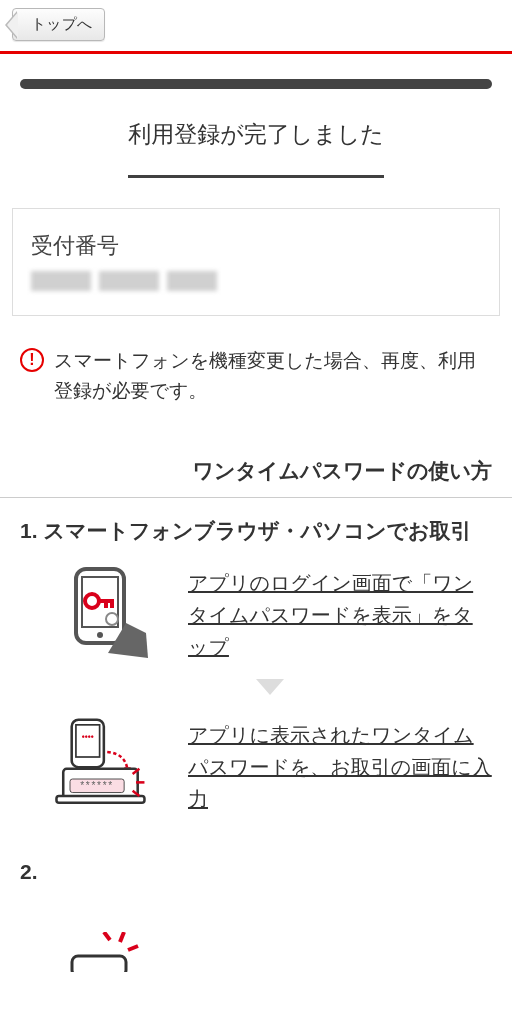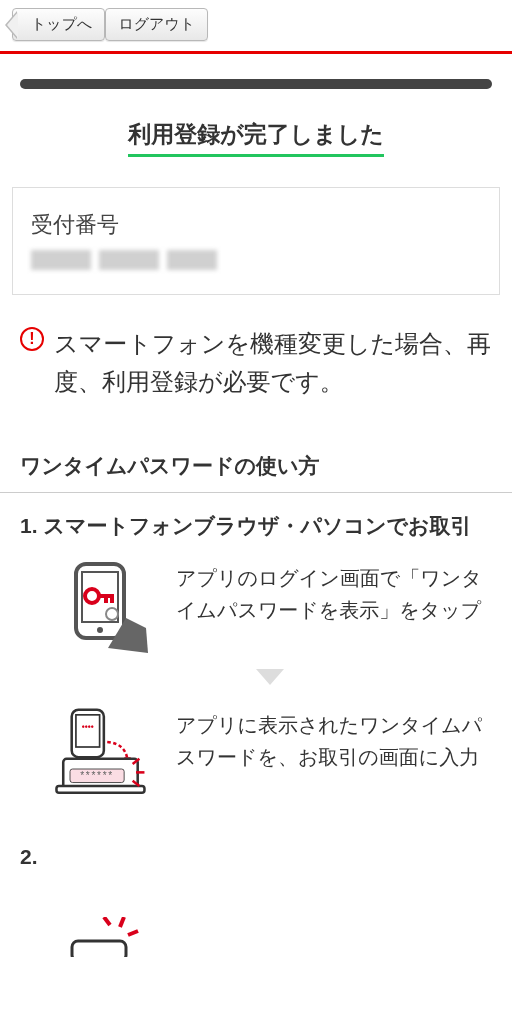--- a/index.html
+++ b/index.html
@@ -68,23 +68,23 @@
     background: #444;
     border-radius: 5px;
   }
   .complete-wrap {
     text-align: center;
     padding: 0 20px 30px;
   }
   .complete-text {
     display: inline-block;
     font-size: 23px;
-    font-weight: 700;
-    padding-bottom: 4px;
-    border-bottom: 3px solid #22c55e;
+    font-weight: 400;
+    padding-bottom: 25px;
+    border-bottom: 3px solid #404040;
   }
   .receipt-box {
     border: 1px solid #ddd;
     margin: 0 12px 30px;
     padding: 22px 18px 24px;
   }
   .receipt-label {
     font-size: 22px;
     color: #444;
     margin-bottom: 10px;
@@ -114,51 +114,53 @@
     border-radius: 50%;
     display: flex;
     align-items: center;
     justify-content: center;
     color: #e60000;
     font-weight: bold;
     font-size: 16px;
     margin-top: 2px;
   }
   .warn-text {
-    font-size: 24px;
+    font-size: 19px;
     line-height: 1.6;
     color: #333;
   }
   .howto-title {
     font-size: 21px;
     font-weight: 600;
     padding: 20px 20px 12px;
+    text-align: right;
   }
   .divider {
     height: 1px;
     background: #ccc;
     margin: 0 0 18px;
   }
   .step {
     padding: 0 20px 10px;
   }
   .step-title {
     font-size: 21px;
     font-weight: 600;
     line-height: 1.4;
     margin-bottom: 18px;
     display: flex;
   }
   .step-num { margin-right: 6px; }
   .step-row {
     display: flex;
     align-items: flex-start;
-    gap: 18px;
+    gap: 30px;
     padding-left: 28px;
     margin-bottom: 12px;
+    text-decoration: underline;
   }
   .step-icon {
     flex-shrink: 0;
     width: 110px;
     height: 95px;
     display: flex;
     align-items: center;
     justify-content: center;
   }
   .step-desc {
@@ -172,21 +174,20 @@
     padding-left: 28px;
     margin: 4px 0 12px;
   }
   .arrow-down svg { display: inline-block; }
 </style>
 </head>
 <body>
 
 <div class="header">
   <button class="btn btn-back">トップへ</button>
-  <button class="btn">ログアウト</button>
 </div>
 
 <div class="progress-wrap">
   <div class="progress-bar"></div>
 </div>
 
 <div class="complete-wrap">
   <span class="complete-text">利用登録が完了しました</span>
 </div>
 

